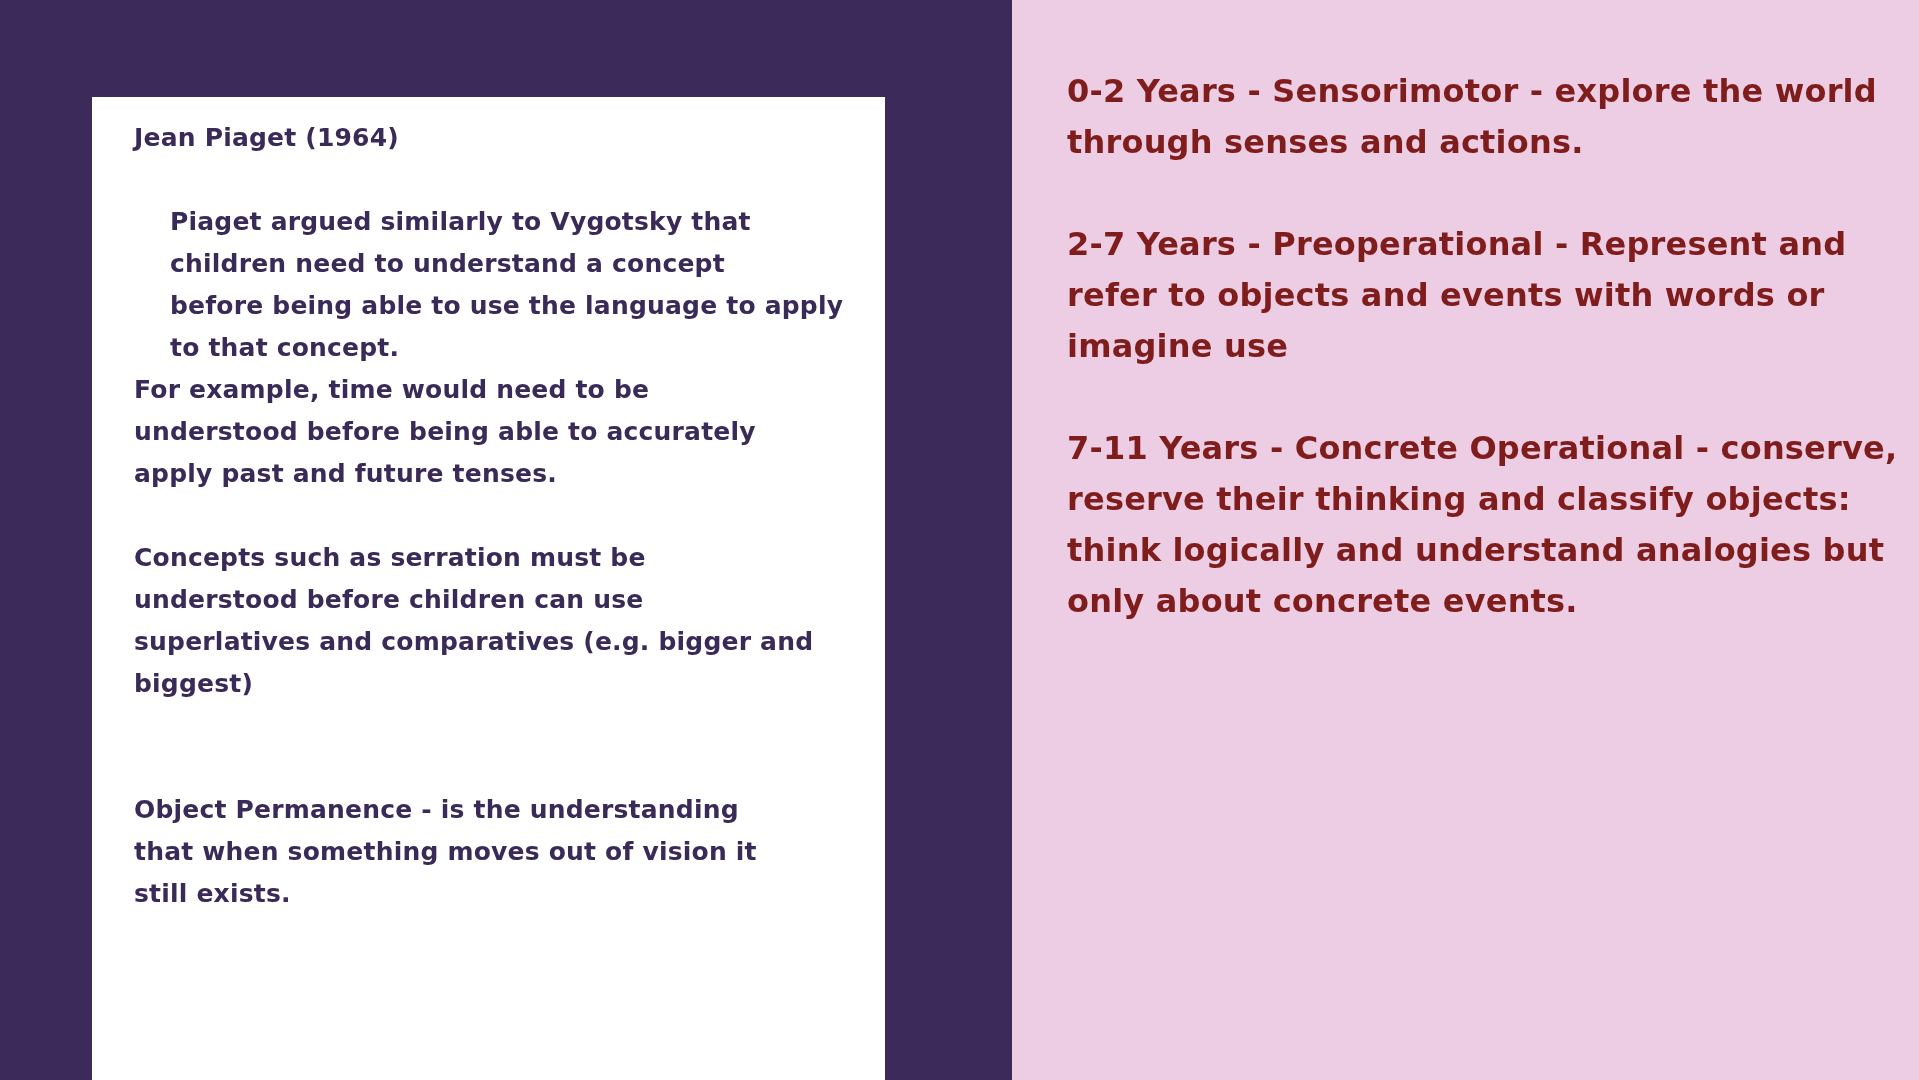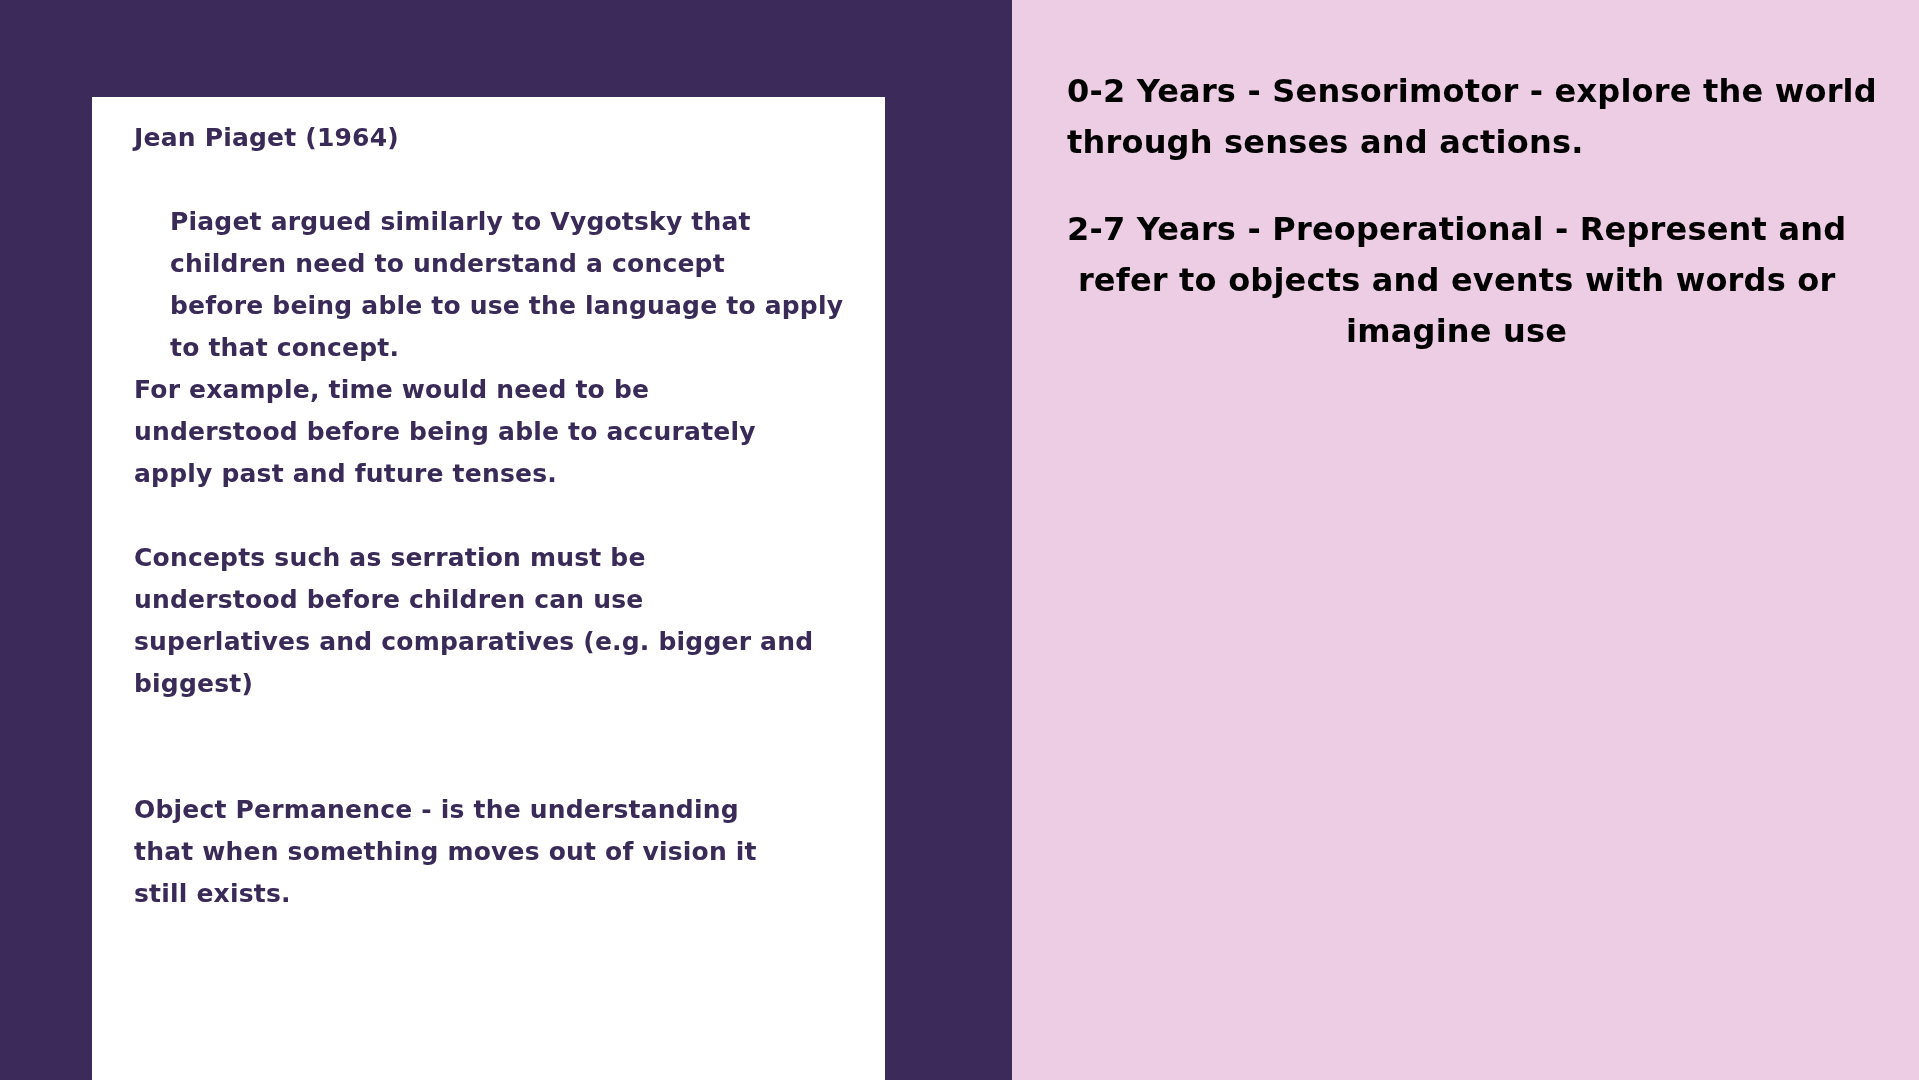--- a/index.html
+++ b/index.html
@@ -38,21 +38,21 @@
     }
     .right-panel {
       position: absolute;
       left: 1012px; top: 0;
       width: 907px; height: 1080px;
       background: #eccde3;
     }
     .stage {
       position: absolute;
       left: 55px;
-      color: #000000;
+      color: #7f1d1d;
       font-weight: bold;
       font-size: 32px;
       line-height: 51px;
       letter-spacing: 0.2px;
       white-space: pre-line;
     }
   </style>
 </head>
 <body>
 
@@ -72,16 +72,20 @@
 biggest)</div>
     <div class="card-text" style="top:692px;">Object Permanence - is the understanding
 that when something moves out of vision it
 still exists.</div>
   </div>
 </div>
 
 <div class="right-panel">
   <div class="stage" style="top:66px;">0-2 Years - Sensorimotor - explore the world
 through senses and actions.</div>
-  <div class="stage" style="top:204px;text-align:center;">2-7 Years - Preoperational - Represent and
+  <div class="stage" style="top:219px;">2-7 Years - Preoperational - Represent and
 refer to  objects and events with words or
 imagine use</div>
+  <div class="stage" style="top:423px;">7-11 Years - Concrete Operational - conserve,
+reserve their thinking and classify objects:
+think logically and understand analogies but
+only about concrete events.</div>
 </div>
 
 </body></html>

